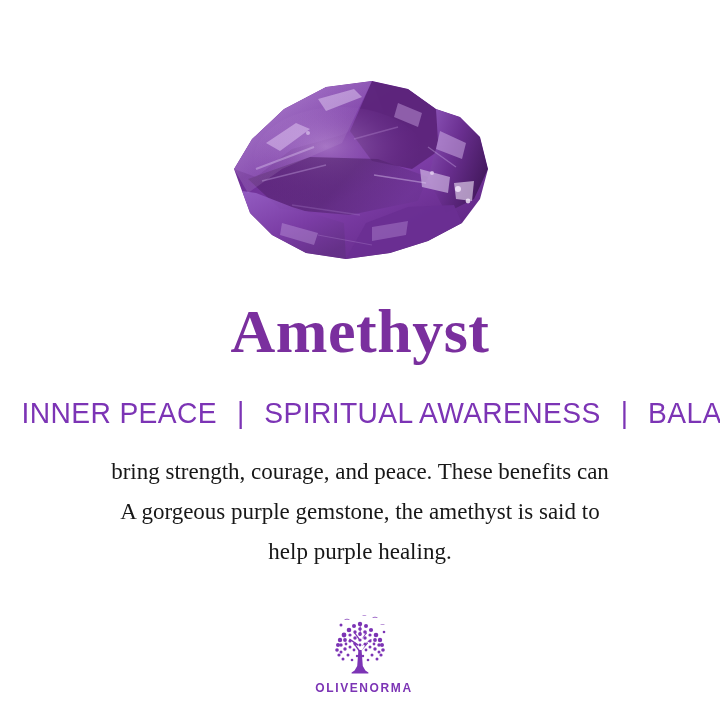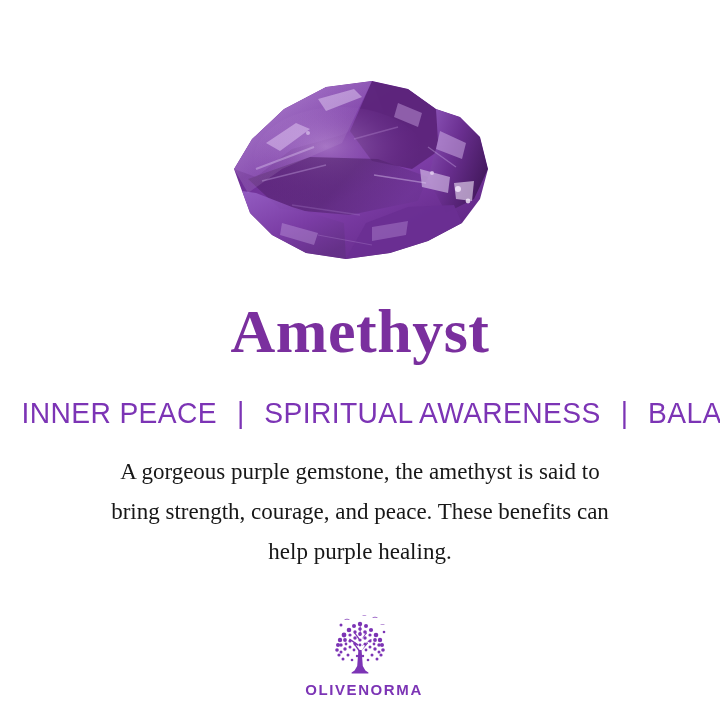--- a/index.html
+++ b/index.html
@@ -106,21 +106,21 @@
     align-items: center;
   }
   .logo-mark {
     width: 72px;
     height: 66px;
     display: block;
   }
   .logo-word {
     margin-top: 3px;
     font-family: "Liberation Sans", sans-serif;
-    font-size: 15px;
+    font-size: 12px;
     font-weight: 700;
     letter-spacing: 1.6px;
     color: #7c34b5;
     padding-left: 8px;
   }
 </style>
 </head>
 <body>
 
 <div class="page">
@@ -228,22 +228,22 @@
 
   <div class="subtitle">
     <span class="kw">INNER PEACE</span>
     <span class="sep">|</span>
     <span class="kw">SPIRITUAL AWARENESS</span>
     <span class="sep">|</span>
     <span class="kw">BALANCE</span>
   </div>
 
   <div class="desc">
+    <div>bring strength, courage, and peace. These benefits can</div>
     <div>A gorgeous purple gemstone, the amethyst is said to</div>
-    <div>bring strength, courage, and peace. These benefits can</div>
     <div>help purple healing.</div>
   </div>
 
   <div class="logo">
     <svg class="logo-mark" viewBox="0 0 72 66">
       <g fill="#7c34b5">
 
         <path d="M34.4,38 L33.2,54 L30.6,58.6 L27.6,60.4 L27.6,61.6 L44.4,61.6 L44.4,60.4 L41.4,58.6 L38.8,54 L37.6,38 Z"></path>
 
         <path d="M35.2,40 L29,31 L30.1,30.3 L35.6,38 Z"></path>

